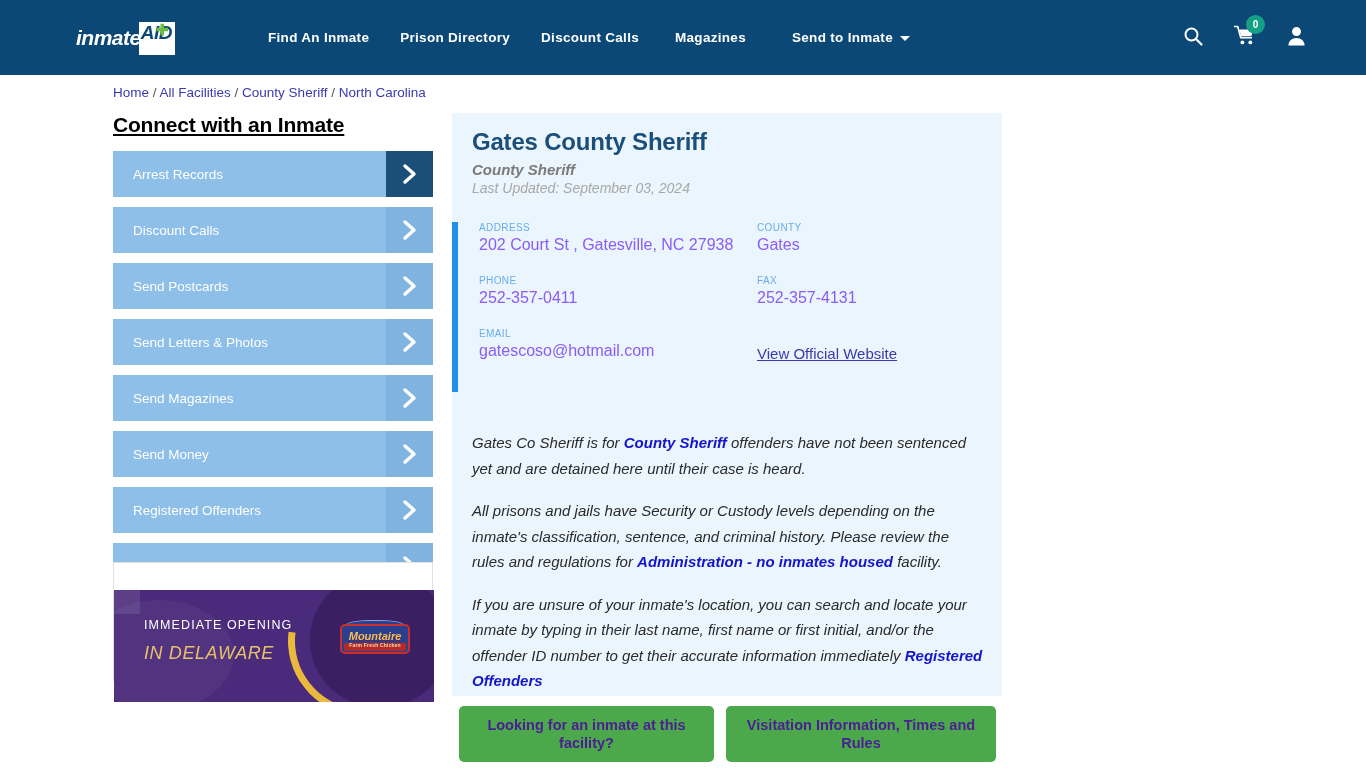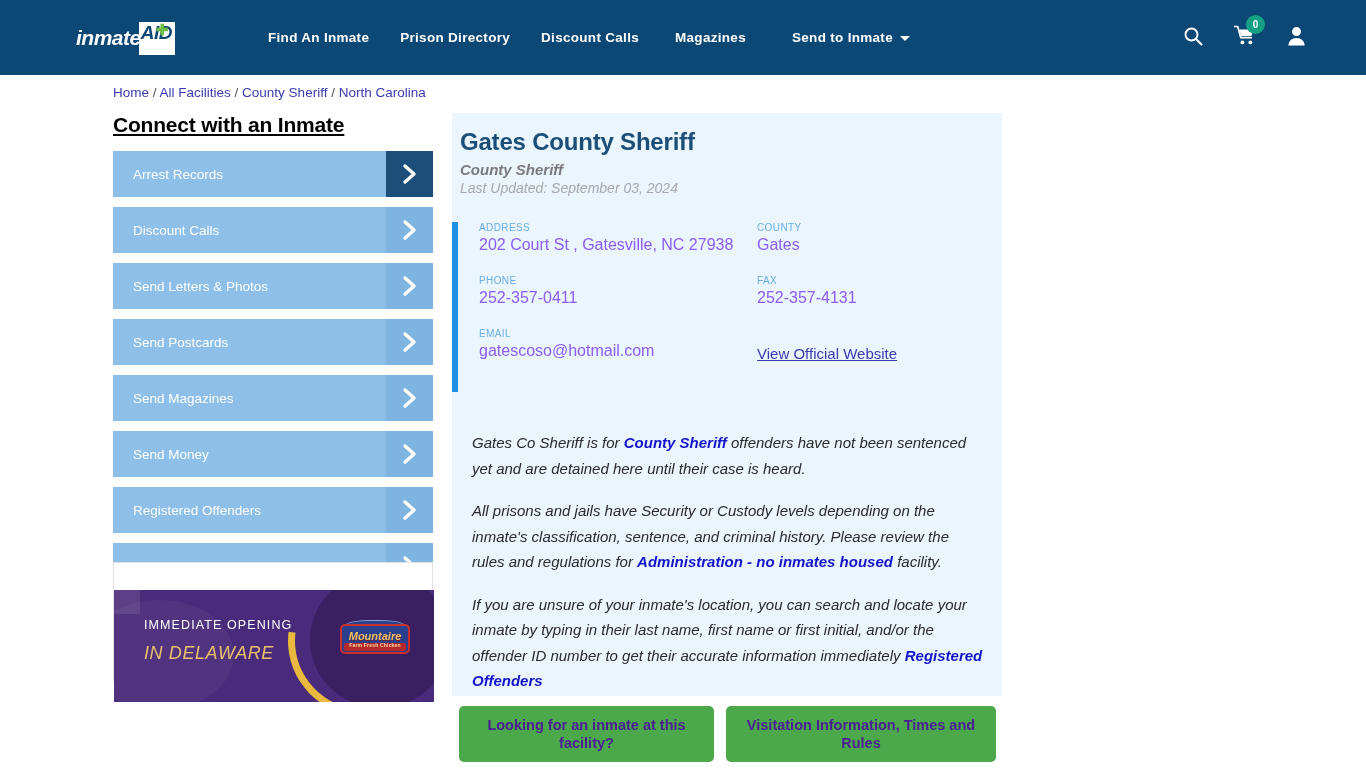--- a/index.html
+++ b/index.html
@@ -168,21 +168,21 @@
     background: #2b3f8f; border-radius: 40% 40% 0 0 / 90% 90% 0 0;
     border-top: 1px solid #8fa0d8;
   }
 
   
   #panel {
     position: absolute; left: 452px; top: 113px;
     width: 550px; height: 583px;
     background: #eaf5fd;
   }
-  #panel-head { padding: 15px 0 0 8px; }
+  #panel-head { padding: 15px 0 0 20px; }
   #fac-name {
     font-size: 24px; font-weight: 700; color: #1b4f7a;
     letter-spacing: -0.2px;
   }
   #fac-type {
     font-size: 15px; font-weight: 700; font-style: italic;
     color: #7a7a7a; margin-top: 5px;
   }
   #fac-updated {
     font-size: 14px; font-style: italic; color: #a8a8a8; margin-top: 2px;
@@ -310,30 +310,30 @@
   <div class="side-btn">
     <span class="lbl">Discount Calls</span>
     <span class="arrow">
       <svg width="18" height="24" viewBox="0 0 18 24">
           <polyline points="4,4 13,12 4,20" fill="none" stroke="#ffffff" stroke-width="3.4" stroke-linecap="round" stroke-linejoin="round"></polyline>
         </svg>
     </span>
   </div>
 
   <div class="side-btn">
+    <span class="lbl">Send Postcards</span>
+    <span class="arrow">
+      <svg width="18" height="24" viewBox="0 0 18 24">
+          <polyline points="4,4 13,12 4,20" fill="none" stroke="#ffffff" stroke-width="3.4" stroke-linecap="round" stroke-linejoin="round"></polyline>
+        </svg>
+    </span>
+  </div>
+
+  <div class="side-btn">
     <span class="lbl">Send Letters &amp; Photos</span>
-    <span class="arrow">
-      <svg width="18" height="24" viewBox="0 0 18 24">
-          <polyline points="4,4 13,12 4,20" fill="none" stroke="#ffffff" stroke-width="3.4" stroke-linecap="round" stroke-linejoin="round"></polyline>
-        </svg>
-    </span>
-  </div>
-
-  <div class="side-btn">
-    <span class="lbl">Send Postcards</span>
     <span class="arrow">
       <svg width="18" height="24" viewBox="0 0 18 24">
           <polyline points="4,4 13,12 4,20" fill="none" stroke="#ffffff" stroke-width="3.4" stroke-linecap="round" stroke-linejoin="round"></polyline>
         </svg>
     </span>
   </div>
 
   <div class="side-btn">
     <span class="lbl">Send Magazines</span>
     <span class="arrow">

